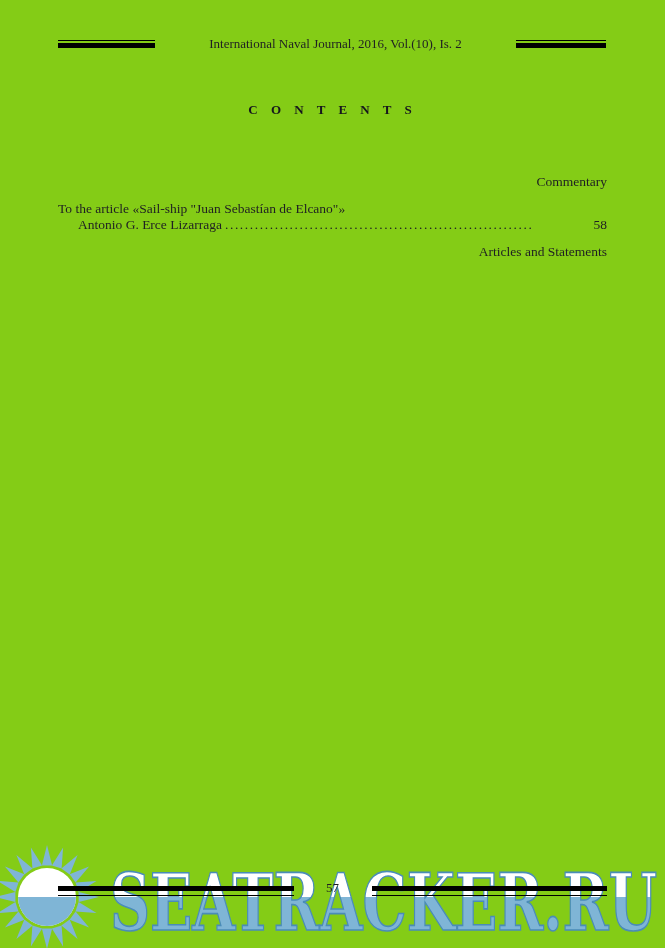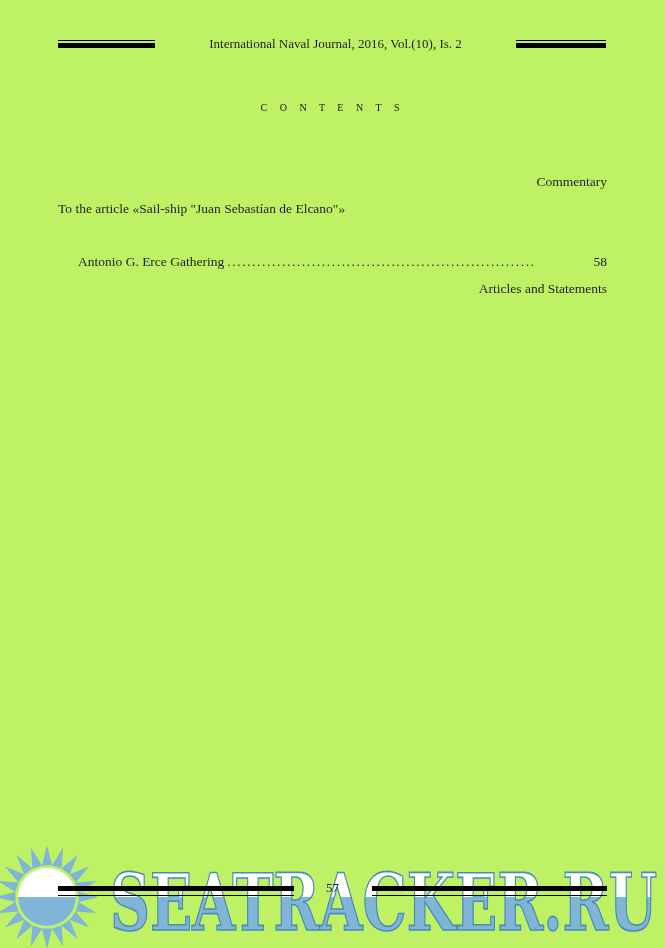--- a/index.html
+++ b/index.html
@@ -1,19 +1,19 @@
 <!DOCTYPE html>
 <html><head>
 <meta charset="utf-8">
 <style>
   html,body { margin:0; padding:0; background:#ffffff; }
   .page {
     position:relative;
     width:665px; height:948px;
-    background:#bef264;
+    background:#84cc16;
     overflow:hidden;
     font-family:"Liberation Serif","DejaVu Serif",serif;
     color:#1f1f23;
   }
 
   
   .header {
     position:absolute; top:36px; left:58px; right:59px;
     display:flex; align-items:center;
   }
@@ -27,22 +27,23 @@
   .journal-title {
     flex:1; text-align:center;
     font-size:13px; line-height:16px;
     white-space:nowrap;
   }
 
   
   .contents-title {
     position:absolute; top:102px; left:0; right:0;
     text-align:center;
-    font-size:10px; letter-spacing:5px;
+    font-size:13px; letter-spacing:5px;
     color:#16161d;
+    font-weight:bold;
   }
 
   
   .toc {
     position:absolute; top:174px; left:58px; right:58px;
     font-size:13.5px; line-height:15.4px;
     z-index:2;
   }
   .section-heading {
     text-align:right;
@@ -57,21 +58,21 @@
   .author-name { white-space:nowrap; }
   .dot-leader {
     flex:1 1 auto; overflow:hidden; white-space:nowrap;
     margin:0 30px 0 3px;
   }
   .dot-leader::after {
     content:"...................................................................................................................................................................................................";
     letter-spacing:1.6px;
   }
   .page-num {
-    flex:0 0 44px; text-align:right; white-space:nowrap;margin-top:37px;
+    flex:0 0 44px; text-align:right; white-space:nowrap;
   }
 
   
   .watermark {
     position:absolute; left:0; bottom:0;
     width:665px; height:115px;
     z-index:1;
   }
 
   
@@ -102,21 +103,21 @@
     <div class="rule-double-header rule-header-right"></div>
   </div>
 
   <div class="contents-title">C O N T E N T S</div>
 
   <div class="toc" id="toc">
       <div class="section-heading">Commentary</div>
       <div class="toc-entry">
         <div class="entry-title-line">To the article «Sail-ship "Juan Sebastían de Elcano"»</div>
         <div class="author-row">
-          <span class="author-name">Antonio G. Erce Gathering</span>
+          <span class="author-name">Antonio G. Erce Lizarraga</span>
           <span class="dot-leader"></span>
           <span class="page-num">58</span>
         </div>
       </div>
       <div class="section-heading">Articles and Statements</div>
     </div>
 
   <svg class="watermark" width="665" height="115" viewBox="0 0 665 115">
     <defs>
       <linearGradient id="wmgrad" x1="0" y1="0" x2="0" y2="1">

